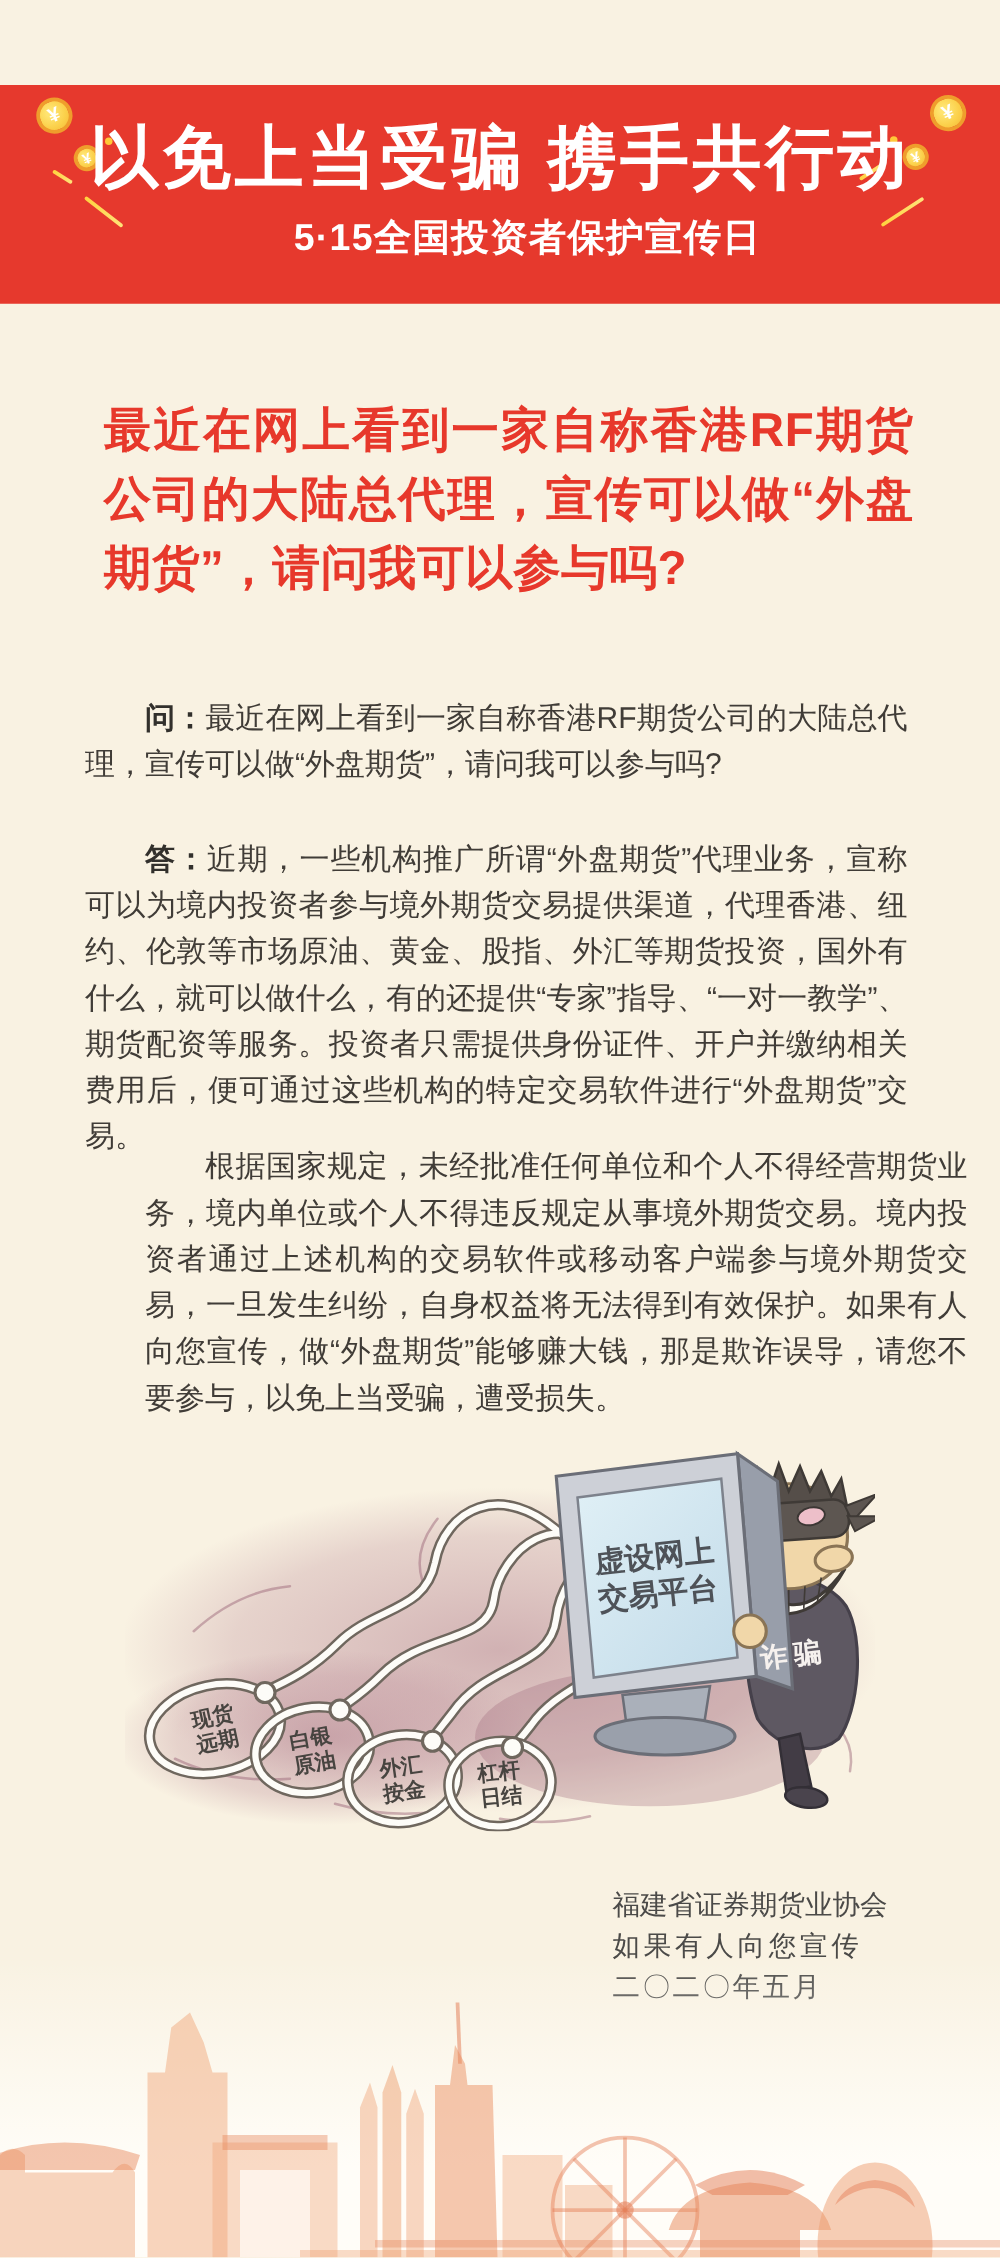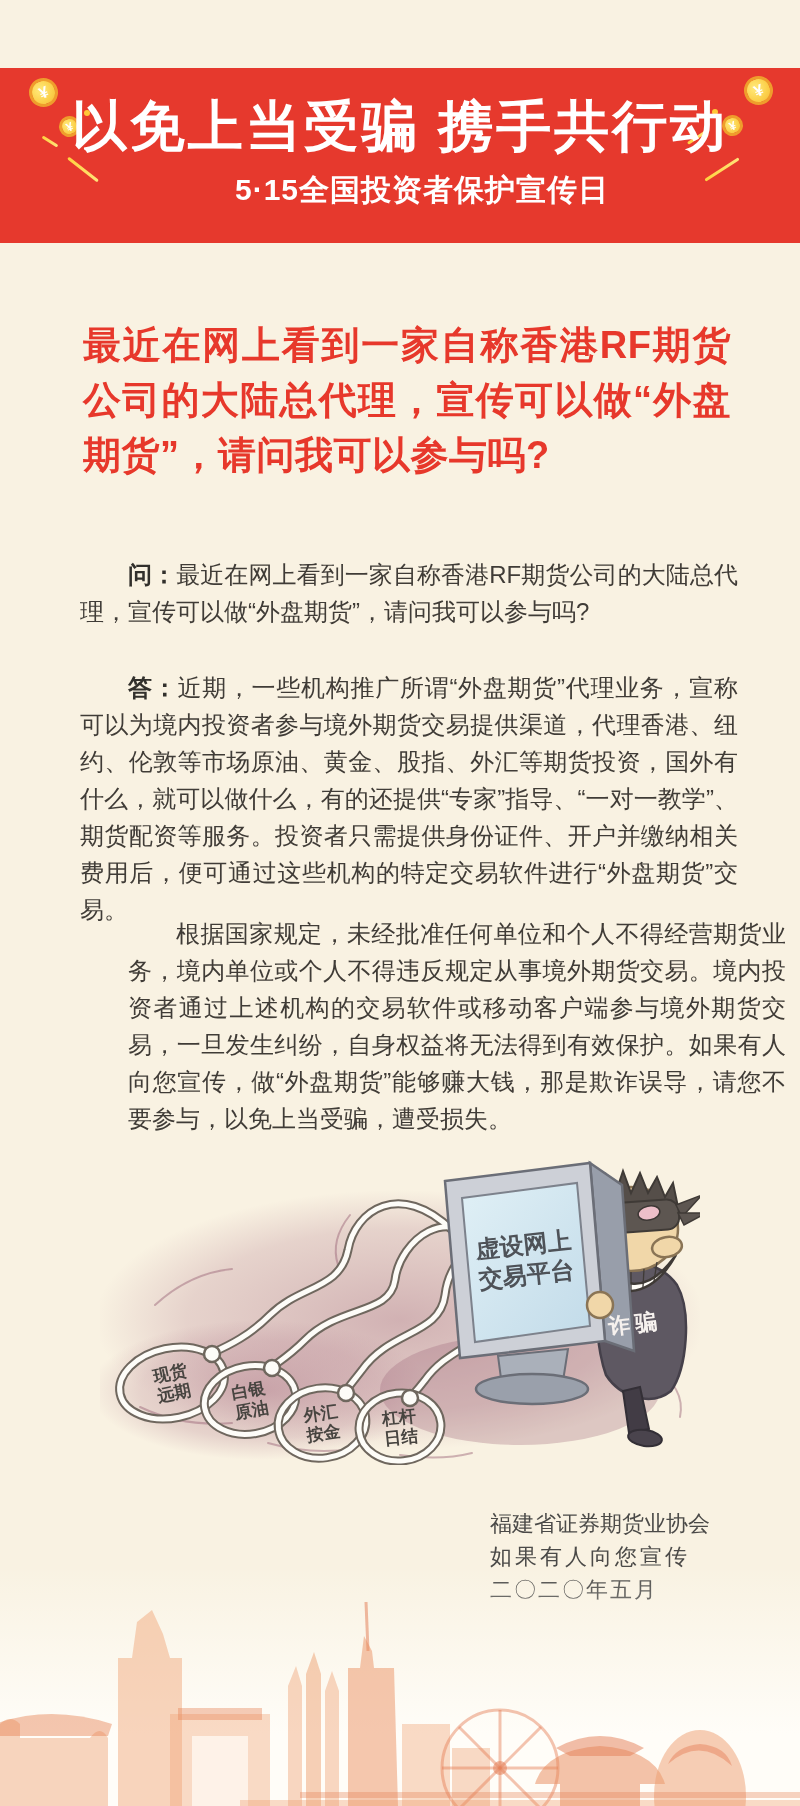--- a/index.html
+++ b/index.html
@@ -30,21 +30,21 @@
   .spark-dot{position:absolute;width:6px;height:6px;border-radius:50%;background:#ffc838;}
   .streak{position:absolute;height:3px;border-radius:2px;background:linear-gradient(90deg,#ffd23e,#ffe37a);}
   
   .headline{
     position:absolute;left:83px;top:318px;width:648px;
     color:#e7382b;font-size:38px;font-weight:bold;line-height:55px;
     text-align:justify;letter-spacing:0.5px;
   }
   
   .para{
-    position:absolute;left:80px;width:658px;
+    position:absolute;left:68px;width:658px;
     color:#403c37;font-size:24px;line-height:37px;
     text-align:justify;text-indent:48px;margin:0;
   }
   .para b{font-weight:bold;color:#32302c;}
   .p1{top:556px;} .p2{top:669px;} .p3{top:915px;margin-left:48px;}
   
   .illus{position:absolute;left:100px;top:1155px;width:600px;height:310px;}
   
   .footer{
     position:absolute;left:490px;top:1507px;width:240px;

